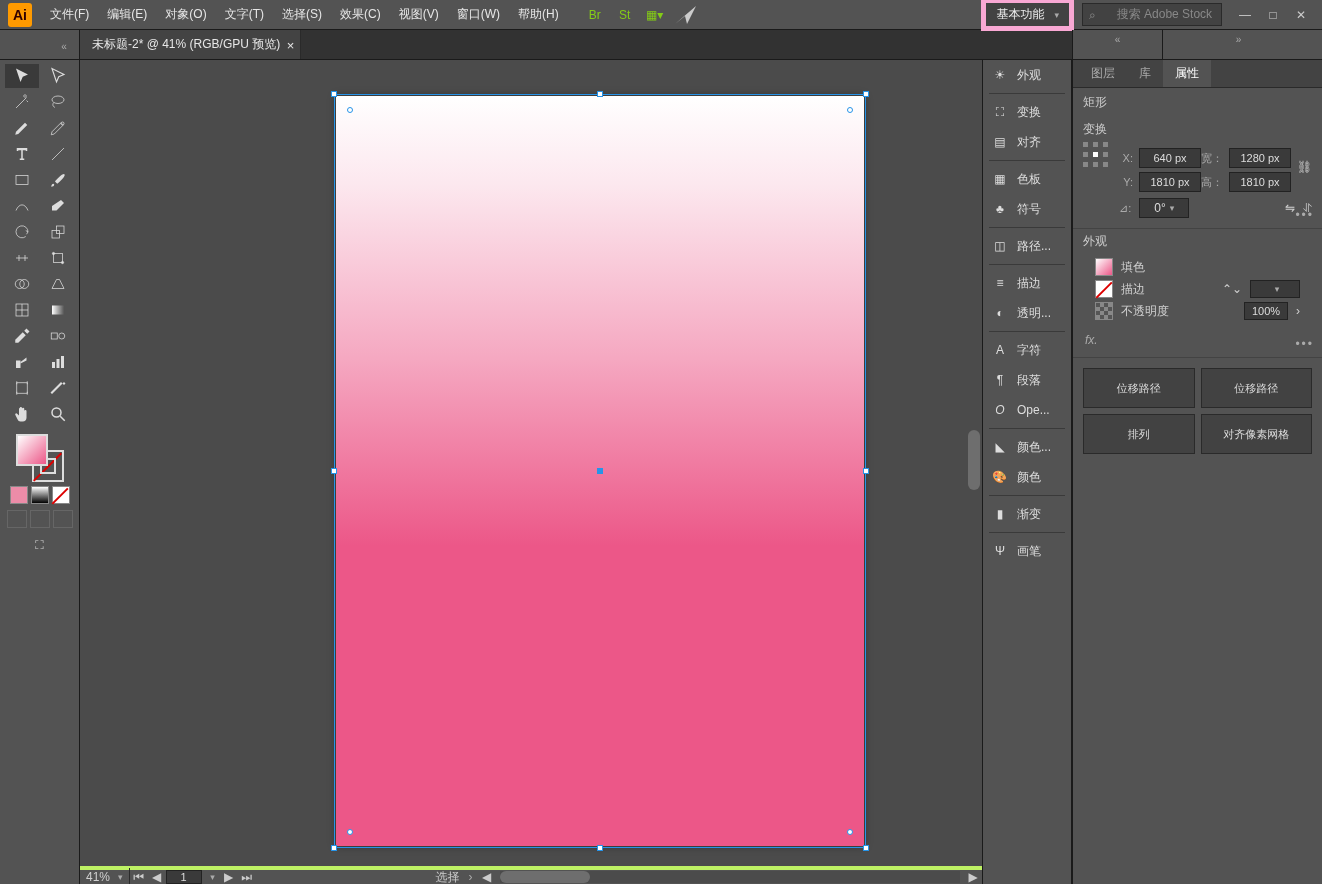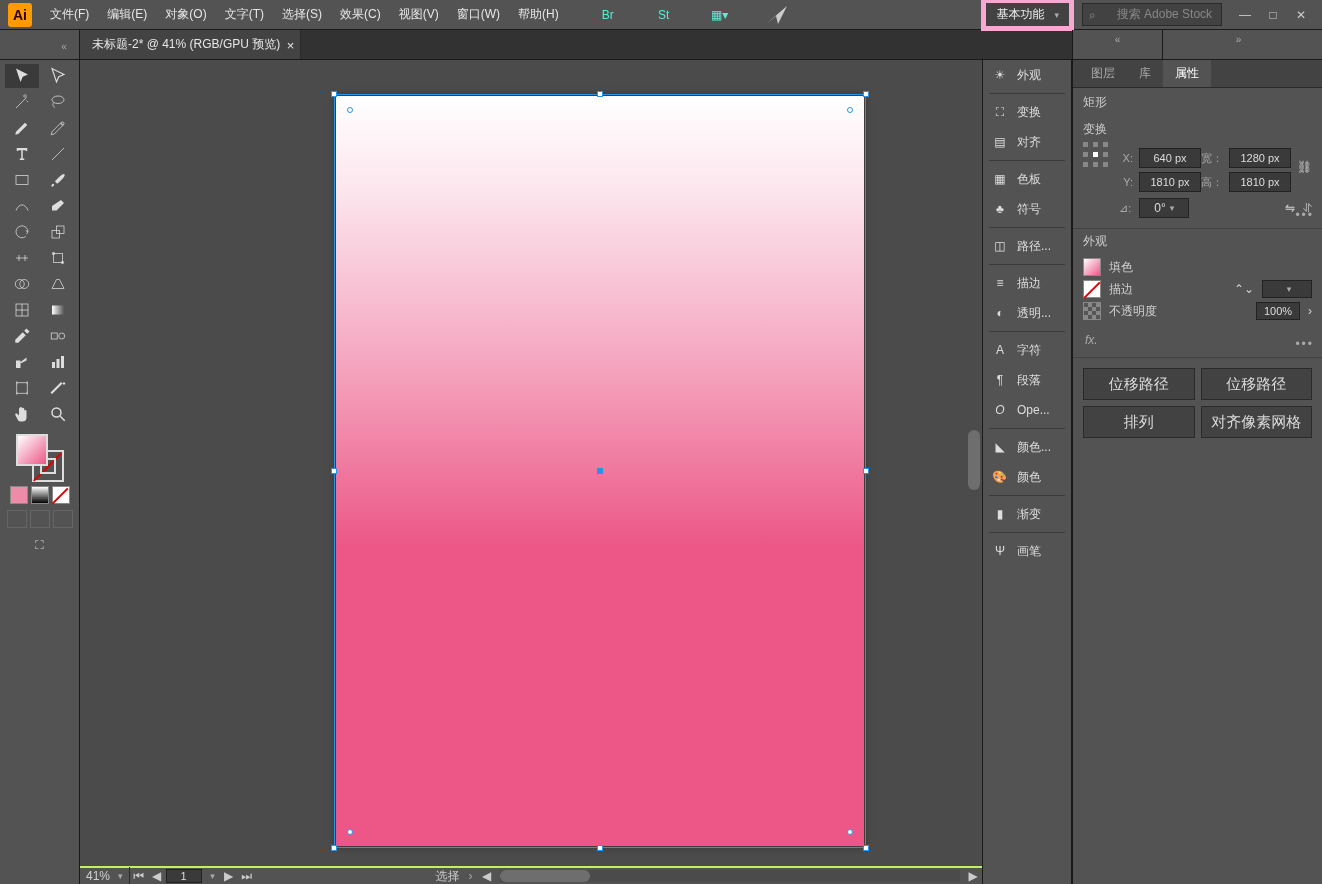--- a/index.html
+++ b/index.html
@@ -3,21 +3,21 @@
 <meta charset="utf-8">
 <style>
 * { margin: 0; padding: 0; box-sizing: border-box; font-family: "Microsoft YaHei", sans-serif; }
 body { background: #323232; color: #d0d0d0; font-size: 12px; width: 1322px; height: 884px; overflow: hidden; }
 
 
 .menubar { height: 30px; background: #535353; display: flex; align-items: center; padding: 0 8px; gap: 2px; border-bottom: 1px solid #1a1a1a; }
 .app-logo { width: 24px; height: 24px; background: #ff9a00; border-radius: 3px; display: flex; align-items: center; justify-content: center; color: #310000; font-weight: bold; font-size: 14px; margin-right: 8px; }
 .menu-item { padding: 4px 8px; cursor: default; color: #e6e6e6; }
 .menu-sep { flex: 0 0 10px; }
-.menubar .tb-icon { width: 24px; height: 24px; display: flex; align-items: center; justify-content: center; color: #5eead4; margin: 0 15px; }
+.menubar .tb-icon { width: 24px; height: 24px; display: flex; align-items: center; justify-content: center; color: #84cc16; margin: 0 2px; }
 .menubar-right { margin-left: auto; display: flex; align-items: center; gap: 8px; }
 .workspace-dd { padding: 3px 10px; background: #424242; border: 5px solid #f9a8d4; color: #eee; display: flex; align-items: center; gap: 6px; }
 .search-box { display: flex; align-items: center; background: #424242; padding: 2px 6px; border: 1px solid #2a2a2a; width: 140px; color: #888; }
 .win-btns { display: flex; }
 .win-btn { width: 26px; height: 18px; display: flex; align-items: center; justify-content: center; color: #ccc; margin-left: 2px; }
 
 
 .tabbar { height: 30px; background: #323232; display: flex; align-items: stretch; border-bottom: 1px solid #1a1a1a; }
 .tabbar .collapse-l { width: 80px; background: #535353; border-right: 1px solid #1a1a1a; display:flex; align-items:center; justify-content:flex-end; padding-right:8px; }
 .doc-tab { background: #434343; padding: 0 20px 0 12px; display: flex; align-items: center; color: #e6e6e6; border-right: 1px solid #2a2a2a; position: relative; }
@@ -51,21 +51,21 @@
 .sel-box { position:absolute; inset:-2px; border:1px solid #2794e8; pointer-events:none; }
 .handle { width:6px; height:6px; background:#fff; border:1px solid #2794e8; position:absolute; }
 .anchor { width:6px; height:6px; border:1px solid #2794e8; border-radius:50%; position:absolute; background:#fff; }
 .center-pt { width:6px; height:6px; background:#2794e8; position:absolute; left:50%; top:50%; transform:translate(-50%,-50%); }
 .h-tl{top:-4px;left:-4px}.h-tr{top:-4px;right:-4px}.h-bl{bottom:-4px;left:-4px}.h-br{bottom:-4px;right:-4px}
 .h-tm{top:-4px;left:50%;transform:translateX(-50%)}.h-bm{bottom:-4px;left:50%;transform:translateX(-50%)}
 .h-ml{left:-4px;top:50%;transform:translateY(-50%)}.h-mr{right:-4px;top:50%;transform:translateY(-50%)}
 .a-tl{top:12px;left:12px}.a-tr{top:12px;right:12px}.a-bl{bottom:12px;left:12px}.a-br{bottom:12px;right:12px}
 .vscroll { position:absolute; right:0; top:0; width:16px; height:calc(100% - 18px); background:#4b4b4b; }
 .vscroll .thumb { position:absolute; left:2px; width:12px; top:370px; height:60px; background:#6e6e6e; border-radius:6px; }
-.hscroll { position:absolute; left:0; bottom:0; height:18px; width:100%; background:#535353; display:flex; align-items:center; border-top:2px solid #bef264; }
+.hscroll { position:absolute; left:0; bottom:0; height:18px; width:100%; background:#535353; display:flex; align-items:center; border-top:4px solid #bef264; }
 .zoom-dd { padding:0 6px; height:18px; display:flex; align-items:center; gap:4px; border-right:1px solid #2a2a2a; }
 .nav-btn { width:18px; height:16px; display:flex; align-items:center; justify-content:center; color:#ccc; }
 .page-input { background:#3a3a3a; width:36px; height:14px; color:#ddd; border:1px solid #222; text-align:center; font-size:11px; }
 .status-text { margin-left:180px; color:#ccc; }
 .hs-track { flex:1; margin:0 4px; height:12px; background:#4b4b4b; position:relative; }
 .hs-thumb { position:absolute; left:0; width:90px; height:12px; background:#6e6e6e; border-radius:6px; }
 
 
 .midstrip { width: 90px; background: #535353; border-left:1px solid #1a1a1a; border-right:1px solid #1a1a1a; display:flex; flex-direction:column; }
 .strip-item { height:30px; display:flex; align-items:center; padding:0 8px; gap:8px; color:#ddd; cursor:default; }
@@ -82,31 +82,31 @@
 .section { padding:4px 10px 10px 10px; border-bottom:1px solid #434343; position:relative; }
 .transform-grid { display:grid; grid-template-columns: 30px 12px 56px 20px 56px; gap:4px 6px; align-items:center; margin-top:6px; }
 .ref-pt { width:28px; height:28px; display:grid; grid-template-columns:repeat(3,1fr); grid-template-rows:repeat(3,1fr); gap:2px; }
 .ref-pt div { background:#888; width:5px; height:5px; }
 .ref-pt div.sel { background:#fff; }
 .num-input { background:#3a3a3a; border:1px solid #222; color:#ddd; height:20px; width:62px; font-size:11px; text-align:center; }
 .lbl { text-align:right; color:#aaa; font-size:11px; }
 .angle-row { display:flex; align-items:center; gap:8px; margin-top:6px; padding-left:36px; }
 .dd-small { background:#3a3a3a; border:1px solid #222; height:20px; width:50px; display:flex; align-items:center; justify-content:center; color:#ddd; }
 .more-icon { position:absolute; right:8px; bottom:6px; color:#aaa; letter-spacing:2px; }
-.appear-row { display:flex; align-items:center; gap:8px; margin:4px 0; }
+.appear-row { display:flex; align-items:center; gap:8px; margin:4px 12px; }
 .swatch-small { width:18px; height:18px; border:1px solid #888; }
 .swatch-fill { background:linear-gradient(135deg,#fff,#ec5788); }
 .swatch-none { background:#fff; position:relative; }
 .swatch-none::after { content:''; position:absolute; width:140%; height:2px; background:#d00; top:50%; left:-20%; transform:rotate(-45deg); }
 .swatch-trans { background:repeating-conic-gradient(#888 0 25%, #555 0 50%) 0 0/8px 8px; }
 .stroke-dd { background:#3a3a3a; border:1px solid #222; height:18px; width:50px; display:flex; align-items:center; justify-content:center; }
 .op-input { background:#3a3a3a; border:1px solid #222; height:18px; width:44px; color:#ddd; text-align:center; font-size:11px; }
 .fx { color:#aaa; font-style:italic; padding-left:2px; margin-top:13px; }
 .qa-grid { display:grid; grid-template-columns:1fr 1fr; gap:6px; margin-top:6px; }
-.qa-btn { background:#424242; border:1px solid #2a2a2a; height:32px; display:flex; align-items:center; justify-content:center; color:#ddd; font-size:15px; }
+.qa-btn { background:#424242; border:1px solid #2a2a2a; height:40px; display:flex; align-items:center; justify-content:center; color:#ddd; font-size:11px; }
 .qa-btn.full { grid-column:1/3; }
 .caret-down::after { content:'▾'; font-size:9px; margin-left:4px; color:#aaa; }
 .chev::after { content:'›'; margin-left:4px; color:#aaa; }
 </style>
 </head>
 <body>
 
 <div class="menubar">
   <div class="app-logo">Ai</div>
   <div class="menu-item">文件(F)</div>

